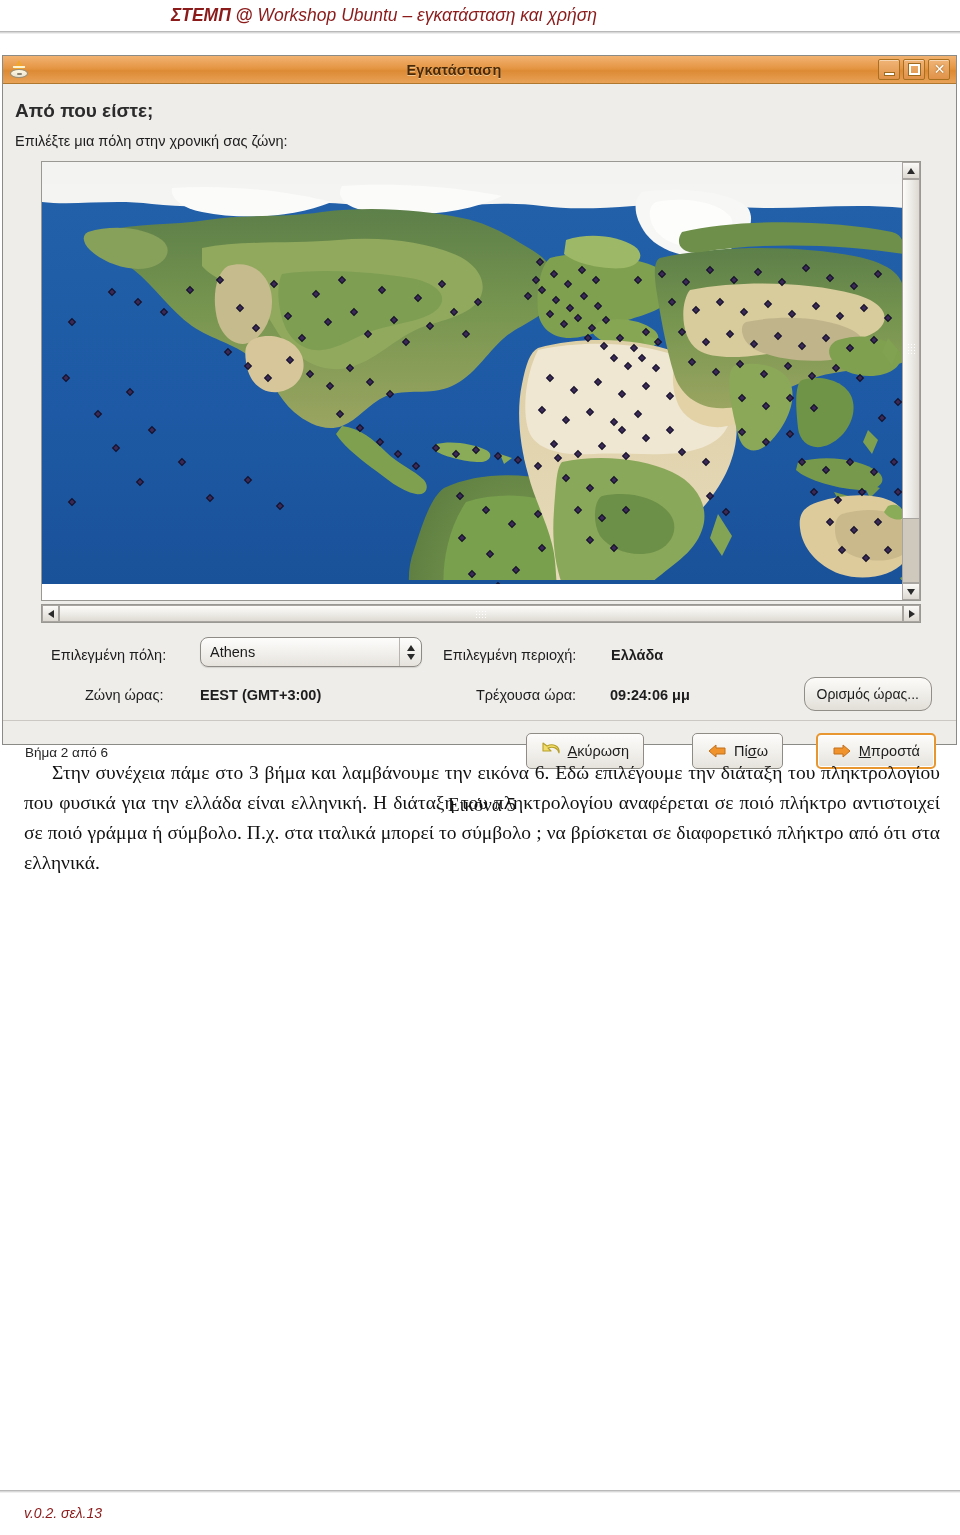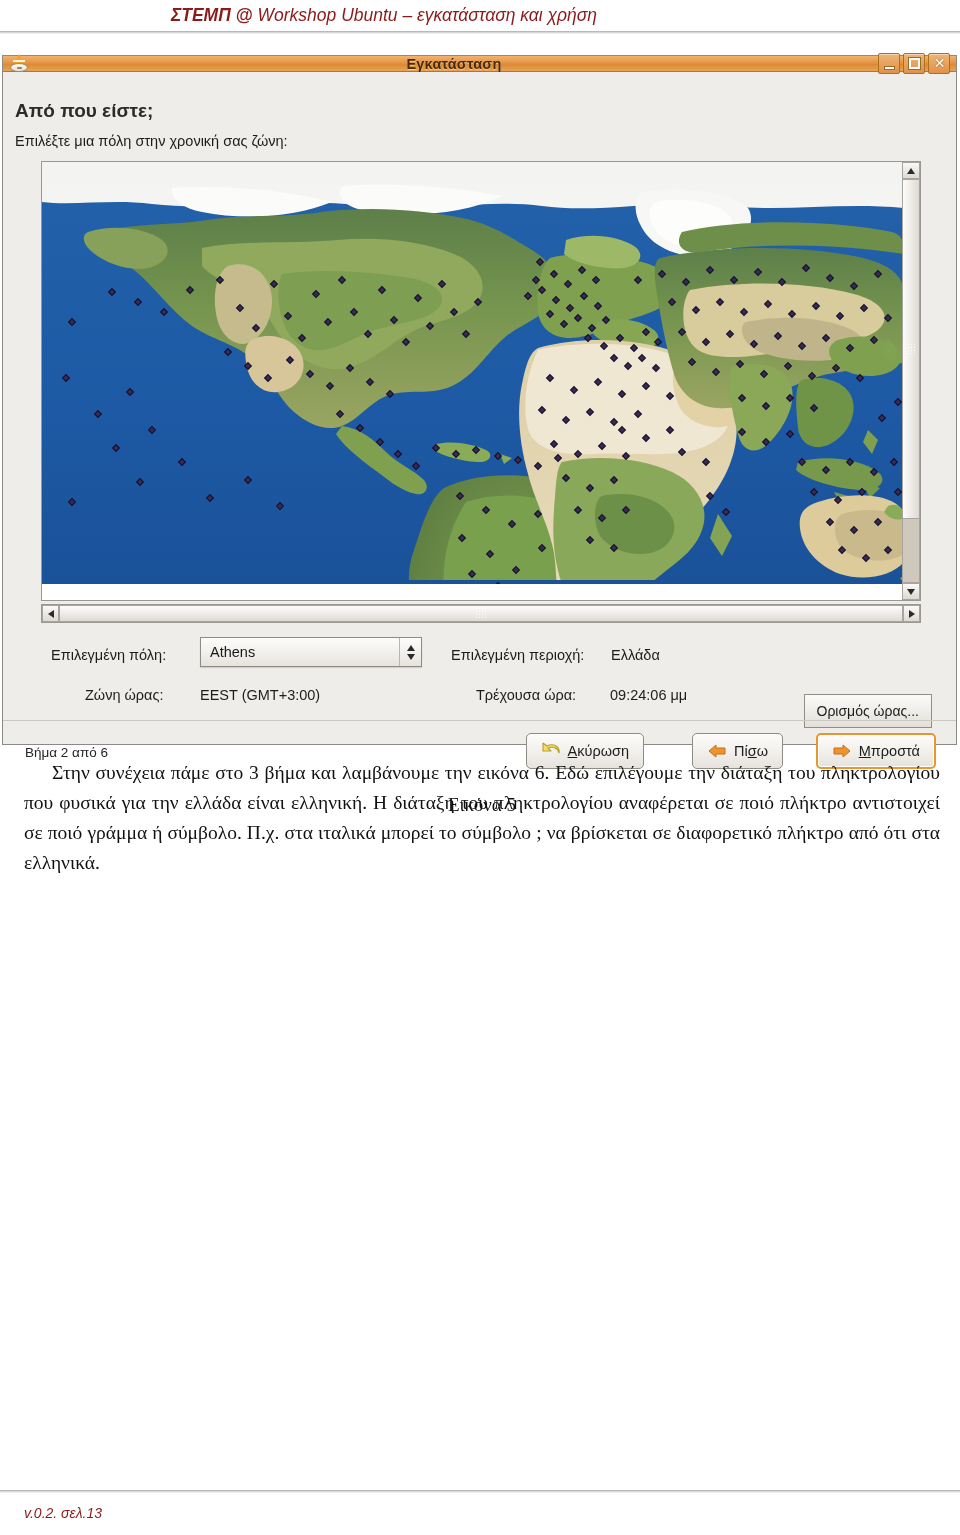--- a/index.html
+++ b/index.html
@@ -53,21 +53,21 @@
     inset: 0;
     border: 1px solid #8a8a86;
     background: #efedea;
     box-sizing: border-box;
   }
 
   
   .titlebar {
     position: absolute;
     top: 0; left: 0; right: 0;
-    height: 16px;
+    height: 28px;
     background: linear-gradient(to bottom, #f2b271 0%, #e59644 45%, #dd8a34 55%, #e8a257 100%);
     border-bottom: 1px solid #b0782f;
     display: flex;
     align-items: center;
     padding: 0 3px;
     box-sizing: border-box;
     gap: 32px;
   }
   .win-icon {
     width: 22px; height: 22px;
@@ -315,29 +315,30 @@
   .row2 { top: 42px; height: 36px; }
   .lbl {
     font-size: 14.5px;
     color: #1d1d1d;
     white-space: nowrap;
   }
   .val {
     font-size: 14.5px;
     color: #1d1d1d;
     white-space: nowrap;
+    font-weight: bold;
   }
   .lbl-city { position: absolute; left: 48px; }
   .combo {
     position: absolute;
     left: 197px; top: 2px;
     width: 222px; height: 30px;
     background: linear-gradient(to bottom, #fdfdfc, #f0eeea 60%, #e6e3dd);
     border: 1px solid #8e8b86;
-    border-radius: 0;
+    border-radius: 8px;
     box-sizing: border-box;
     box-shadow: 0 1px 1px rgba(0,0,0,.12);
     display: flex;
     align-items: center;
   }
   .combo-text {
     font-size: 14.5px;
     color: #1a1a1a;
     padding-left: 9px;
     flex: 1 1 auto;
@@ -347,41 +348,40 @@
     height: 100%;
     border-left: 1px solid #b8b5b0;
     display: flex;
     flex-direction: column;
     align-items: center;
     justify-content: center;
     gap: 3px;
     box-sizing: border-box;
   }
   .spin .tri { border-left-width: 4px; border-right-width: 4px; }
-  .lbl-region { position: absolute; left: 440px; margin-left: 8px; }
+  .lbl-region { position: absolute; left: 440px; }
   .val-region { position: absolute; left: 608px; }
 
   .lbl-tz { position: absolute; left: 82px; }
   .val-tz  { position: absolute; left: 197px; }
   .lbl-now { position: absolute; left: 473px; }
   .val-now { position: absolute; left: 607px; }
   .btn-settime {
     position: absolute;
     right: 24px; top: 0;
     height: 30px;
     padding: 16px 12px;
     display: flex; align-items: center;
     background: linear-gradient(to bottom, #fcfbf9, #eeece7 55%, #e2dfd8);
     border: 1px solid #918e88;
-    border-radius: 0;
+    border-radius: 11px;
     box-sizing: border-box;
     font-size: 14px;
     color: #1d1d1d;
     white-space: nowrap;
-    margin-top: 17px;
   }
 
   .sep-line {
     position: absolute;
     left: 0; right: 0; top: 597px;
     height: 1px;
     background: #cbc8c3;
   }
 
   

